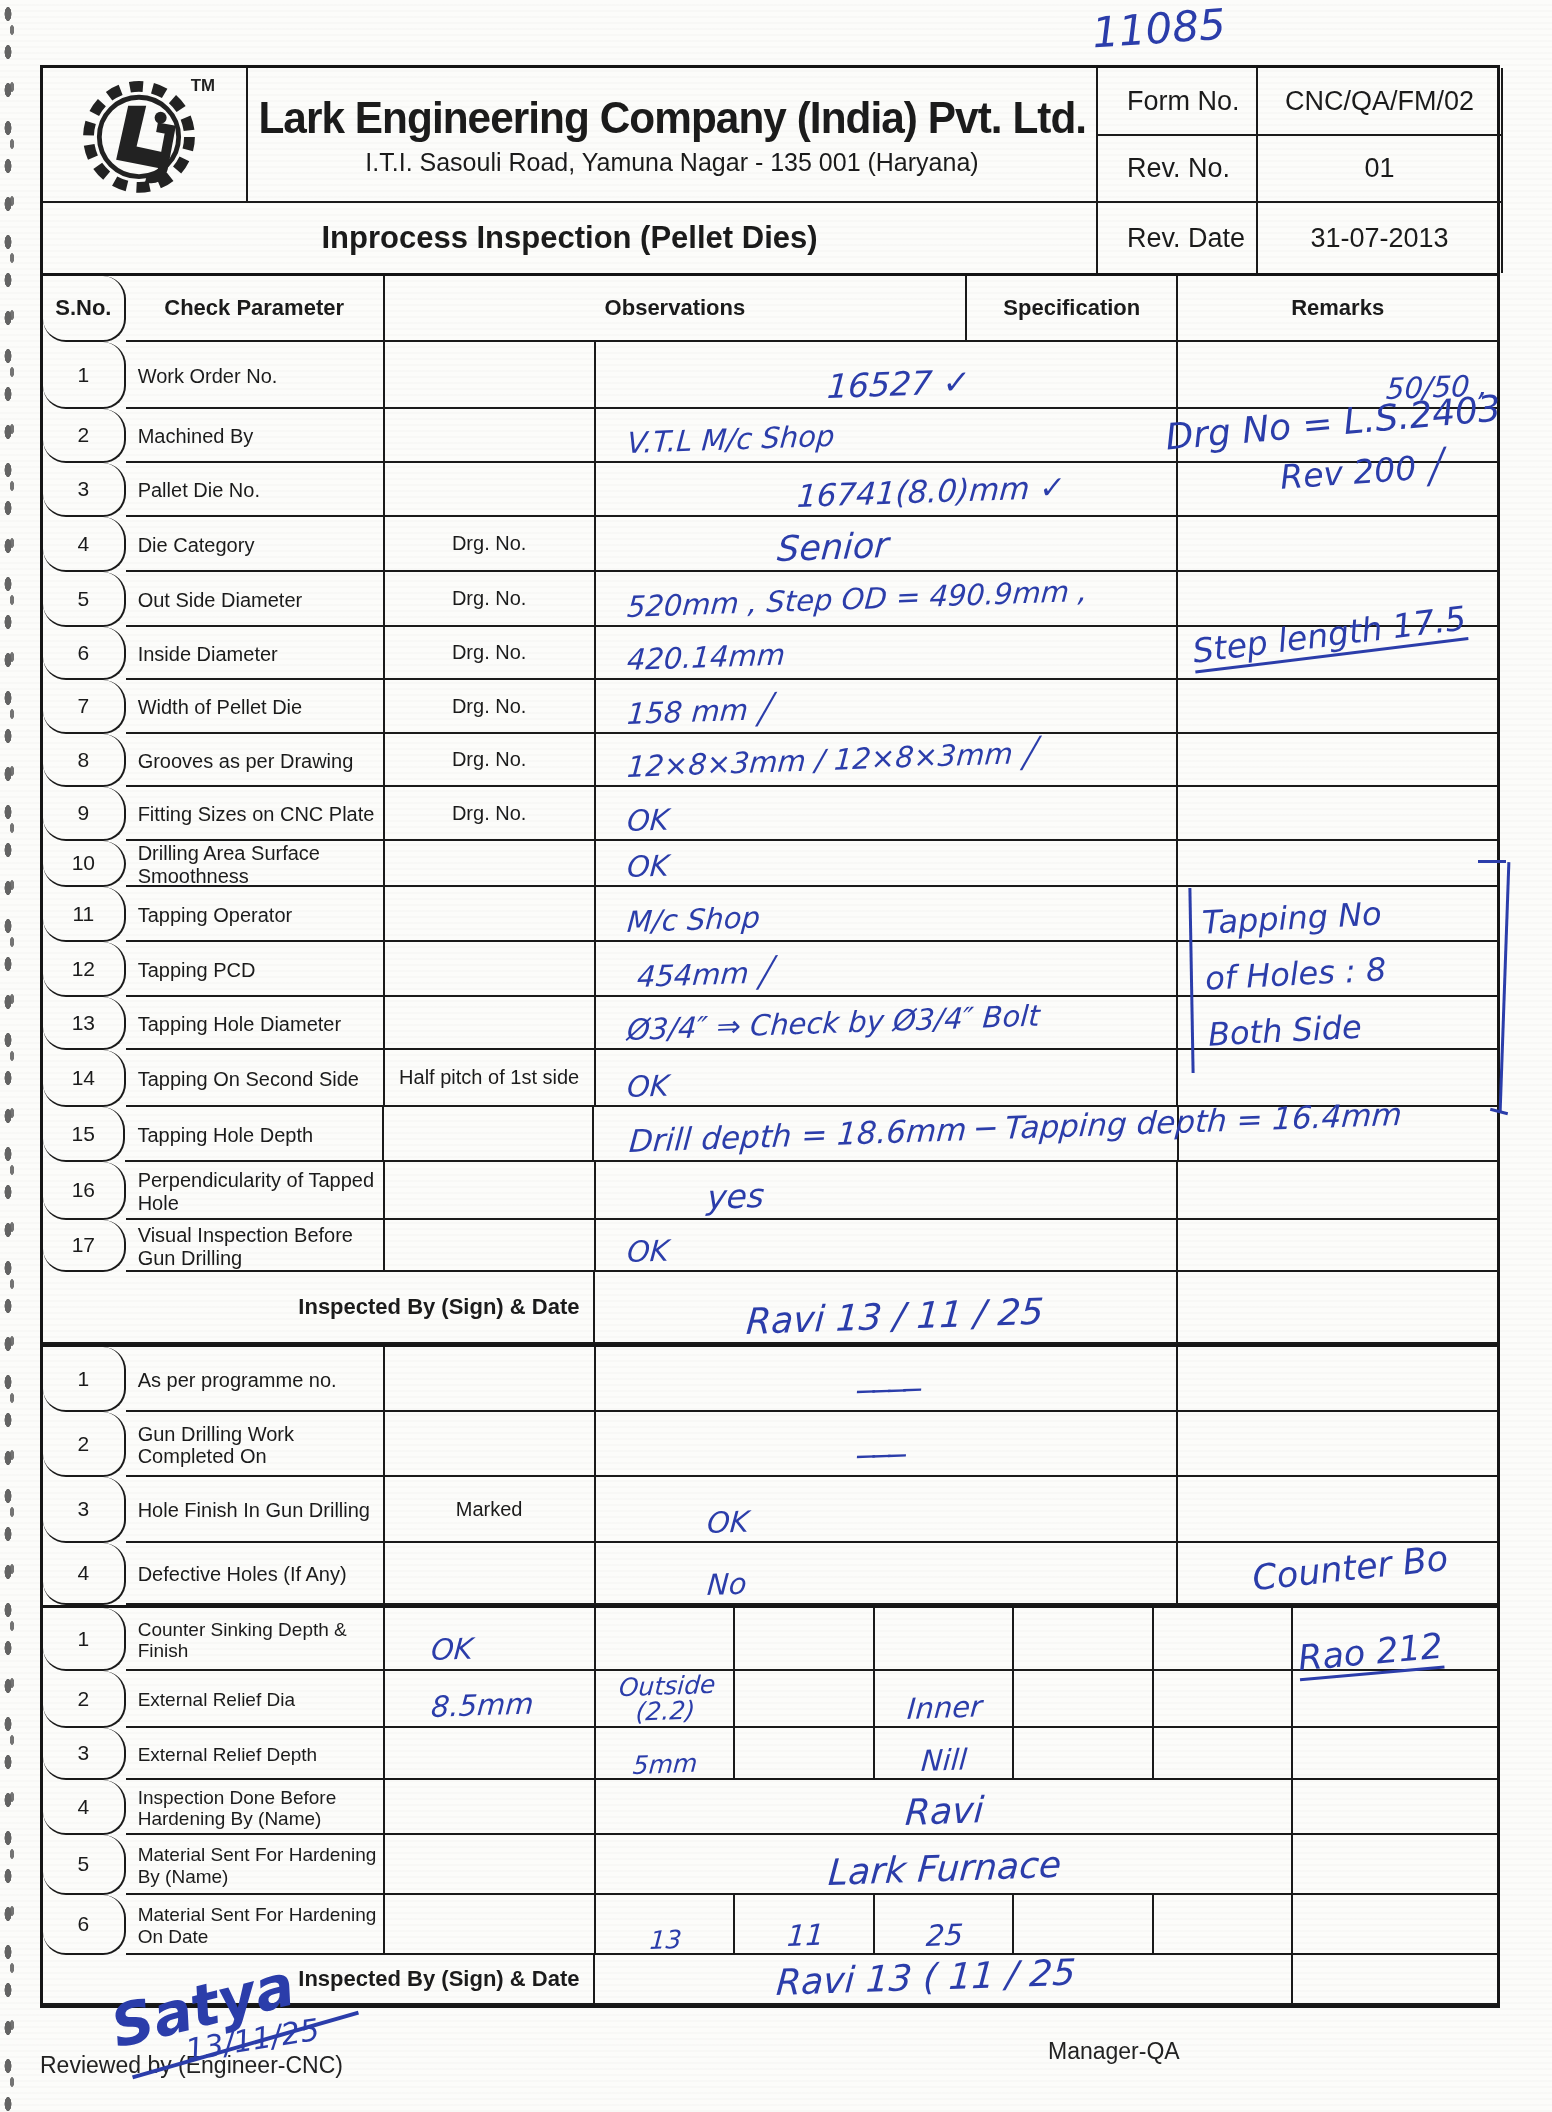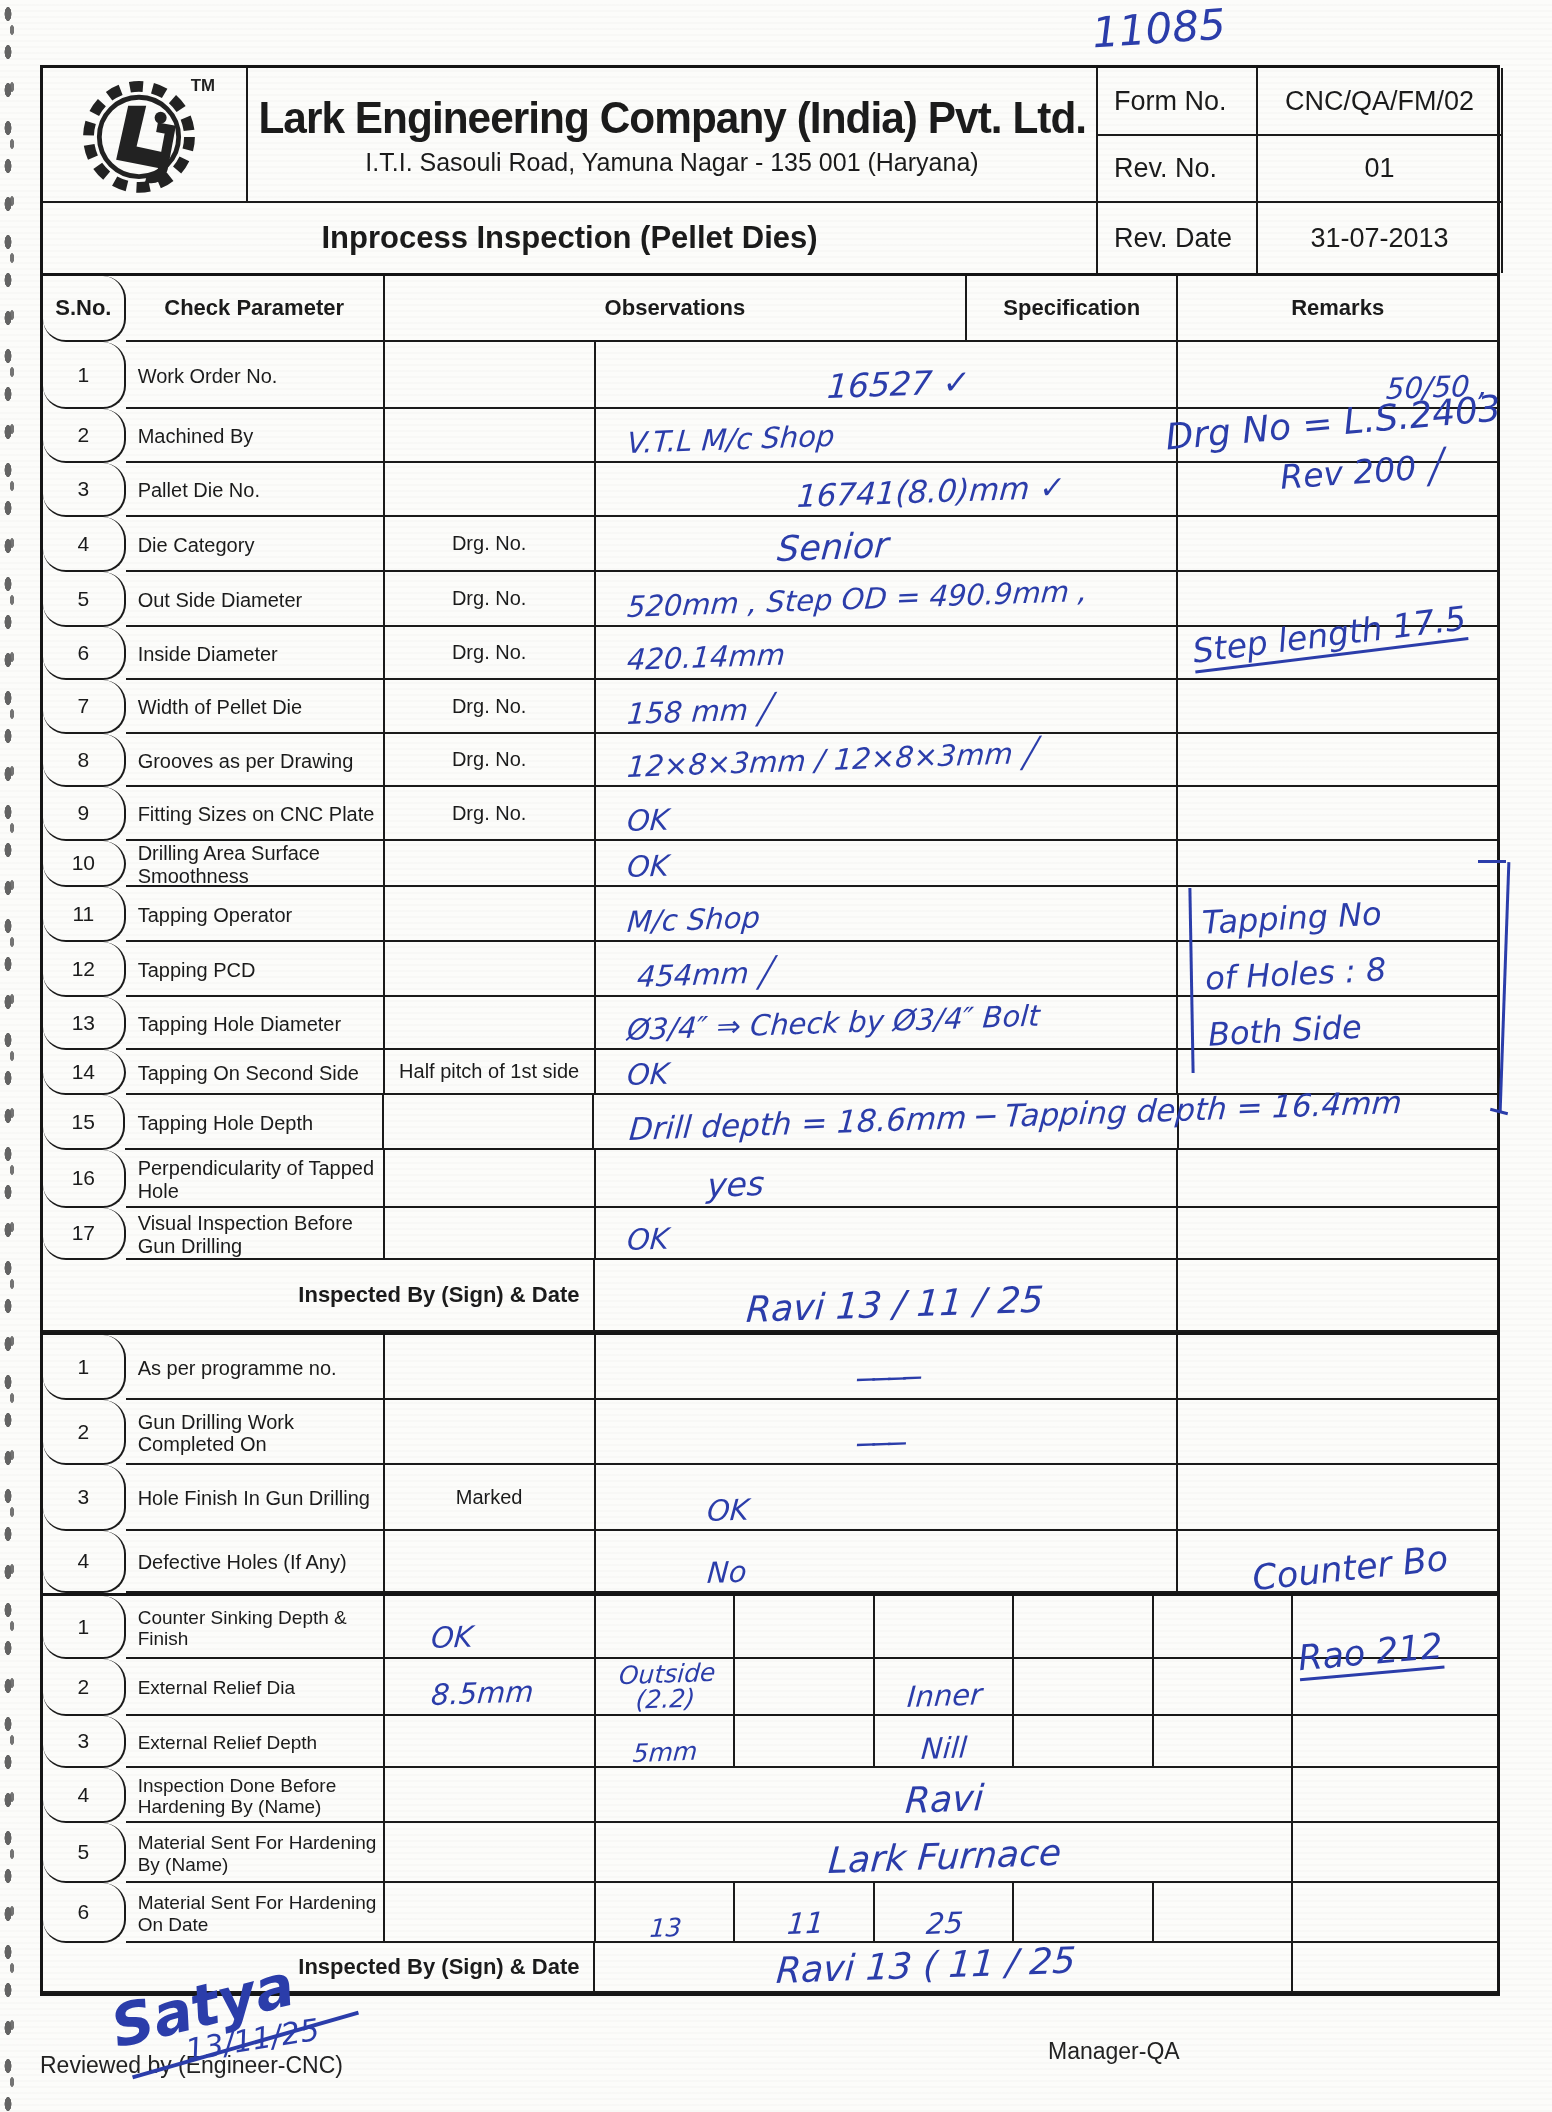--- a/index.html
+++ b/index.html
@@ -20,21 +20,21 @@
         overflow:visible;position:relative;}
   .row .cell:last-child{border-right:none;}
   
   .hdr{display:grid;grid-template-columns:205px 850px 160px 245px;grid-template-rows:68px 67px 70px;}
   .hcell{box-sizing:border-box;border-right:2px solid #1a1a1a;border-bottom:2px solid #1a1a1a;
          display:flex;align-items:center;position:relative;}
   .logo-cell{grid-row:1/3;grid-column:1;justify-content:center;}
   .company-cell{grid-row:1/3;grid-column:2;flex-direction:column;justify-content:center;}
   .company-name{font-weight:bold;font-size:45px;letter-spacing:-1px;transform:scaleX(.94);white-space:nowrap;}
   .company-addr{font-size:25px;margin-top:4px;}
-  .lbl{font-size:27px;padding-left:16px;}
+  .lbl{font-size:27px;padding-left:29px;}
   .val{font-size:27px;justify-content:center;}
   .title-cell{grid-column:1/3;justify-content:center;border-bottom:none;}
   .title-text{font-weight:bold;font-size:31px;}
   .rd-lbl{border-bottom:none;}
   .rd-val{border-bottom:none;}
   .hcell:nth-child(odd){}
   
   .c-sno{width:83px;display:flex;align-items:center;justify-content:center;font-size:21px;border-radius:23px;}
   .c-param{width:260px;font-size:20px;line-height:1.12;padding:5px 4px 2px 12px;display:flex;align-items:center;}
   .c-spec{width:212px;font-size:20px;display:flex;align-items:center;justify-content:center;}
@@ -253,21 +253,21 @@
       <div class="cell c-sno">13</div>
       <div class="cell c-param">Tapping Hole Diameter</div>
       <div class="cell c-spec"></div>
       <div class="cell c-obs">
               <span class="hw">Ø3/4″ ⇒ Check by Ø3/4″ Bolt</span>
             </div>
       <div class="cell c-rem">
               <span class="hw"></span>
             </div>
     </div>
-          <div class="row" style="height: 45px; text-align: right;">
+          <div class="row" style="height: 57px; text-align: right;">
       <div class="cell c-sno">14</div>
       <div class="cell c-param">Tapping On Second Side</div>
       <div class="cell c-spec">Half pitch of 1st side</div>
       <div class="cell c-obs">
               <span class="hw">OK</span>
             </div>
       <div class="cell c-rem">
               <span class="hw"></span>
             </div>
     </div>

